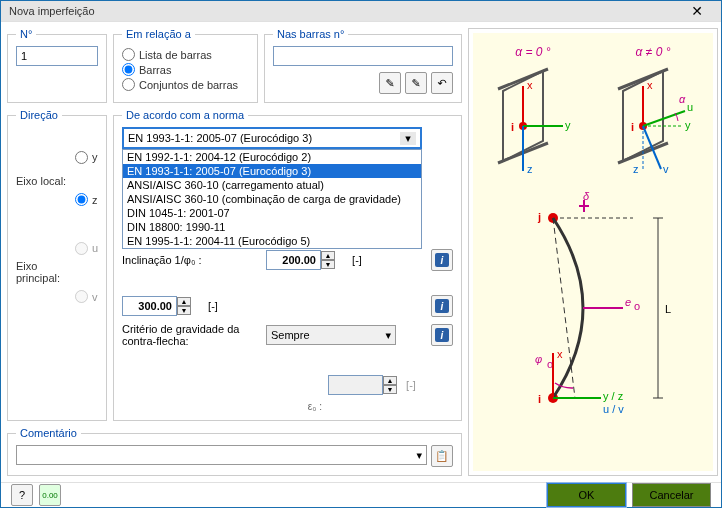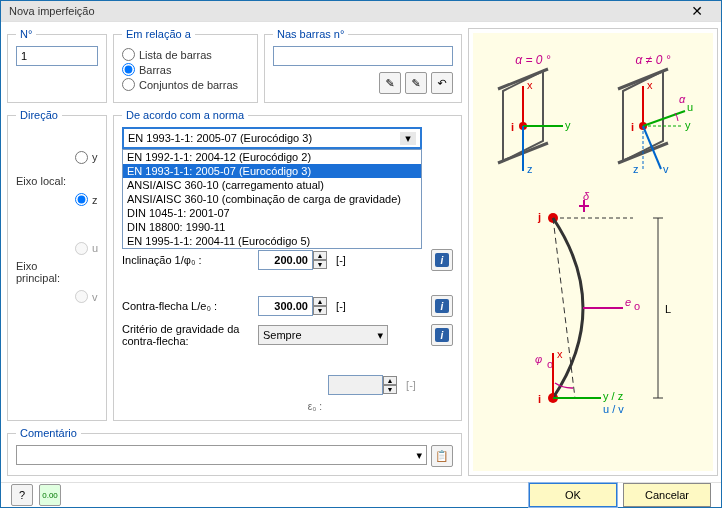--- a/index.html
+++ b/index.html
@@ -27,43 +27,43 @@
 .radio-row input { margin: 0; }
 .dir-grid { display: grid; grid-template-columns: auto auto; gap: 4px 4px; align-items: center; }
 .dir-label { color: #333; margin-top: 48px; }
 .combo { position: relative; width: 300px; }
 .combo-sel { border: 2px solid #2a7ad6; background: #fff; height: 22px; display: flex; align-items: center; padding: 0 4px; }
 .combo-arrow { width: 16px; background: #e8e8e8; display: flex; align-items: center; justify-content: center; }
 .combo-list { position: absolute; top: 22px; left: 0; width: 300px; background: #fff; border: 1px solid #7a9ac0; z-index: 10; }
 .combo-item { padding: 1px 4px; cursor: default; }
 .combo-item.hl { background: #1a6fd6; color: #fff; }
 .norma-lower { margin-top: 100px; display: flex; flex-direction: column; gap: 6px; }
-.field-row { display: flex; align-items: center; gap: 6px; }
+.field-row { display: flex; align-items: center; gap: 14px; }
 .field-row .lbl { width: 130px; }
 .spinner { display: flex; align-items: center; }
 .spinner input { width: 55px; text-align: right; font-weight: bold; }
 .spin-btns { display: flex; flex-direction: column; }
 .spin-btns span { width: 14px; height: 9px; border: 1px solid #888; font-size: 7px; display: flex; align-items: center; justify-content: center; background: #f0f0f0; }
 .unit { width: 16px; text-align: center; }
 .info-btn { width: 22px; height: 22px; border: 1px solid #999; background: #f4f4f4; display: flex; align-items: center; justify-content: center; margin-left: auto; border-radius: 2px; }
 .info-i { width: 14px; height: 14px; background: #2a5fa5; color: #fff; border-radius: 2px; font-weight: bold; display: flex; align-items: center; justify-content: center; font-style: italic; font-size: 10px; }
 .crit-combo { border: 1px solid #999; background: #f0f0f0; height: 20px; width: 130px; display: flex; align-items: center; padding: 0 4px; }
 .eps-row { display: flex; align-items: center; gap: 6px; margin-top: 4px; }
 .eps-row .lbl2 { width: 200px; text-align: right; font-size: 10px; color: #666; margin-top: 44px; }
 .com-row { display: flex; gap: 4px; }
 .com-combo { border: 1px solid #999; height: 20px; flex: 1; display: flex; align-items: center; padding: 0 4px; background: #fff; }
 .sm-btn { width: 22px; height: 22px; border: 1px solid #999; background: #f4f4f4; display: flex; align-items: center; justify-content: center; border-radius: 2px; }
 .bar-btns { display: flex; gap: 4px; justify-content: flex-end; margin-top: 6px; }
 .footer { height: 40px; border-top: 1px solid #e0e0e0; display: flex; align-items: center; padding: 0 10px; gap: 6px; }
 .footer .spacer { flex: 1; }
-.btn { width: 88px; height: 24px; border: 1px solid #888; background: #fef9c3; display: flex; align-items: center; justify-content: center; cursor: pointer; }
+.btn { width: 79px; height: 24px; border: 1px solid #888; background: #4d7c0f; display: flex; align-items: center; justify-content: center; cursor: pointer; }
 .btn.primary { border: 1px solid #2a7ad6; outline: 1px solid #90b8e8; }
 .diag-top { display: flex; height: 155px; }
 .diag-half { flex: 1; position: relative; }
-.alpha { font-style: italic; color: #c4008a; font-size: 12px; position: absolute; top: 20px; left: 50%; transform: translateX(-50%); }
+.alpha { font-style: italic; color: #c4008a; font-size: 12px; position: absolute; top: 12px; left: 50%; transform: translateX(-50%); }
 svg { display: block; }
 .bottom-diag { flex: 1; display: flex; align-items: center; justify-content: center; }
 .disabled { color: #999; }
 </style>
 </head>
 <body>
 
 <div class="window">
   <div class="titlebar">
     <span class="title">Nova imperfeição</span>
@@ -160,21 +160,20 @@
               </div>
               <span class="unit">[-]</span>
               <span class="info-btn">
                   <span class="info-i">i</span>
                 </span>
             </div>
 
             <div style="height:12px"></div>
 
             <div class="field-row">
-              <span class="lbl">Contra-flecha L/e₀ :</span>
               <div class="spinner">
                 <input type="text" value="300.00" style="">
                 <div class="spin-btns">
                     <span>▲</span>
                     <span>▼</span>
                   </div>
               </div>
               <span class="unit">[-]</span>
               <span class="info-btn">
                   <span class="info-i">i</span>

